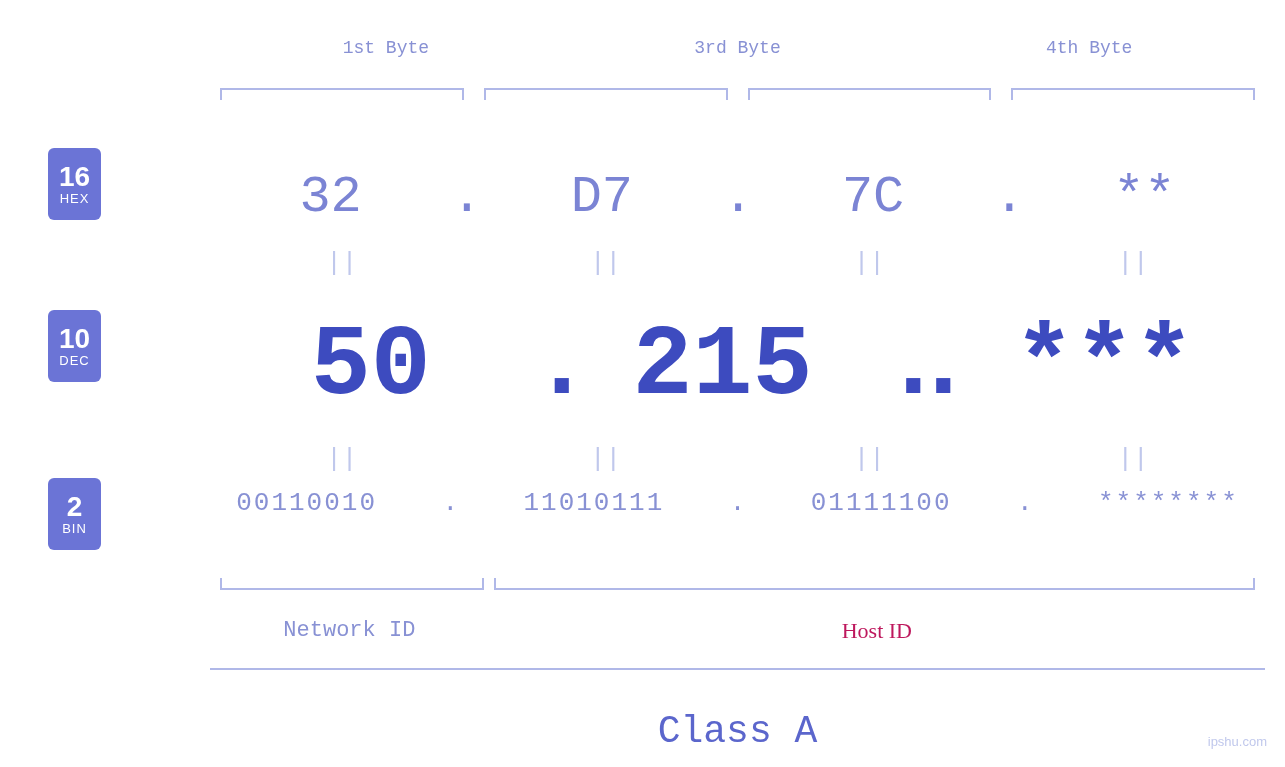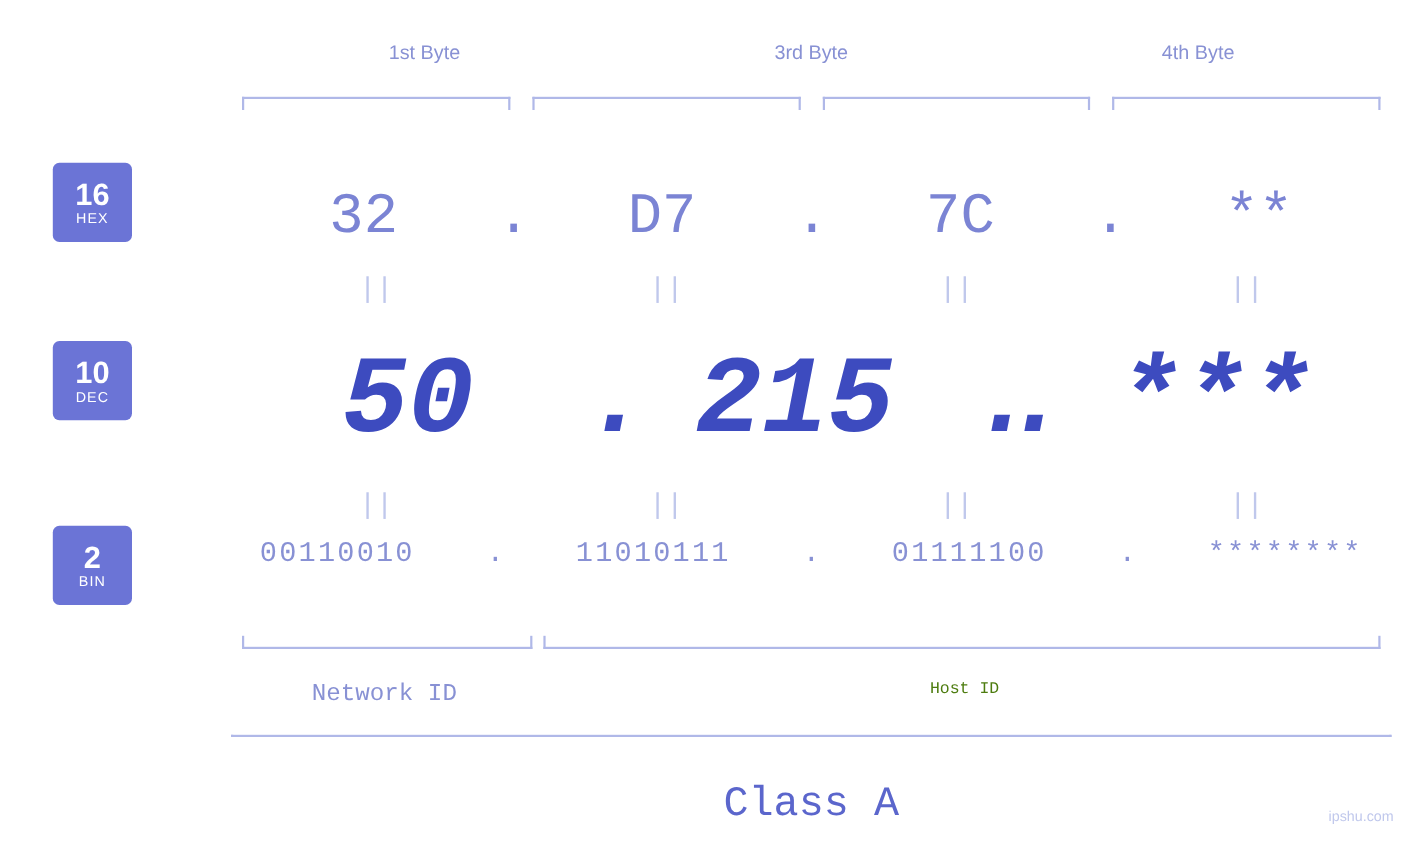--- a/index.html
+++ b/index.html
@@ -20,21 +20,21 @@
       display: flex;
       flex-direction: column;
       align-items: center;
       padding: 20px 0;
     }
 
     
     .badge {
       position: absolute;
       left: 48px;
-      width: 72px;
+      width: 53px;
       height: 72px;
       background: #6b74d6;
       border-radius: 6px;
       display: flex;
       flex-direction: column;
       align-items: center;
       justify-content: center;
       color: white;
       font-family: Arial, sans-serif;
     }
@@ -69,21 +69,21 @@
       display: flex;
       position: absolute;
       top: 18px;
       left: 60px;
       right: 0;
       justify-content: space-around;
     }
 
     .byte-header {
       color: #8891d4;
-      font-family: Liberation Sans, sans-serif;
+      font-family: Liberation Mono, monospace;
       font-size: 18px;
       font-weight: normal;
       text-align: center;
       flex: 1;
     }
 
     
     .brackets-row {
       position: absolute;
       top: 68px;
@@ -150,21 +150,20 @@
 
     
     .dec-row {
       position: absolute;
       top: 290px;
       left: 60px;
       right: 0;
       display: flex;
       align-items: flex-end;
       justify-content: space-around;
-      font-style: italic;
     }
 
     .dec-value {
       flex: 1;
       text-align: center;
       color: #3d4bbf;
       font-size: 100px;
       font-weight: bold;
       font-family: 'Courier New', Courier, monospace;
     }
@@ -248,23 +247,23 @@
       font-family: 'Courier New', Courier, monospace;
       padding: 0 10px;
     }
 
     .host-id-label {
       position: absolute;
       top: 598px;
       left: calc(60px + 25%);
       right: 0;
       text-align: center;
-      color: #4d7c0f;
-      font-size: 15px;
-      font-family: Liberation Mono, monospace;
+      color: #be185d;
+      font-size: 22px;
+      font-family: Liberation Serif, serif;
     }
 
     
     .class-line {
       position: absolute;
       top: 648px;
       left: 60px;
       right: 0;
       height: 2px;
       border-top: 2px solid #b0b8e8;

